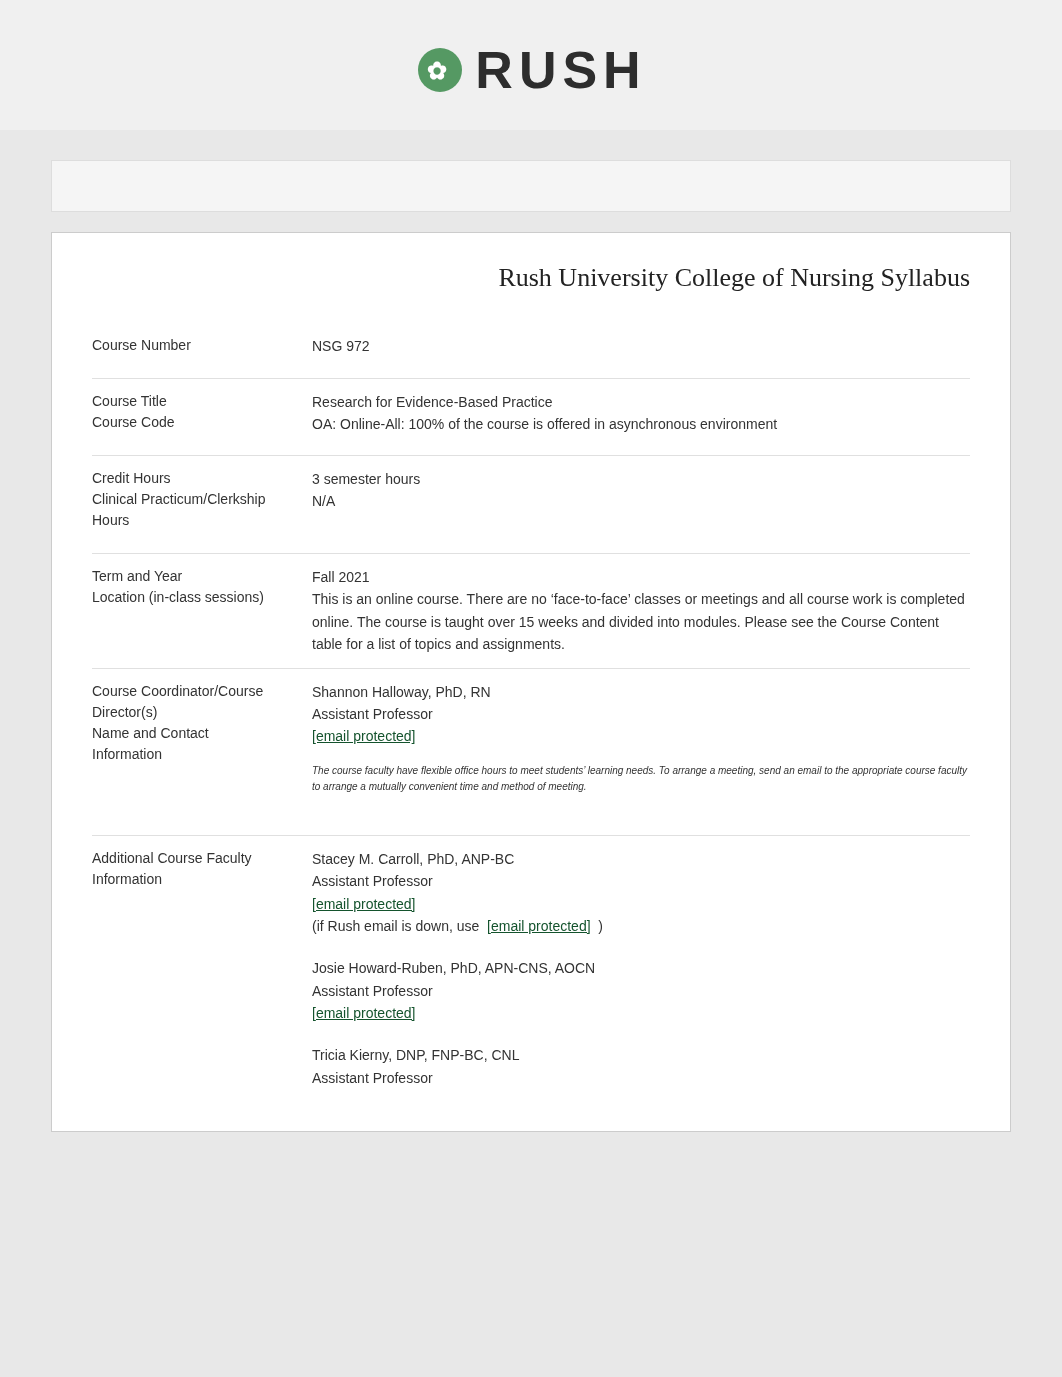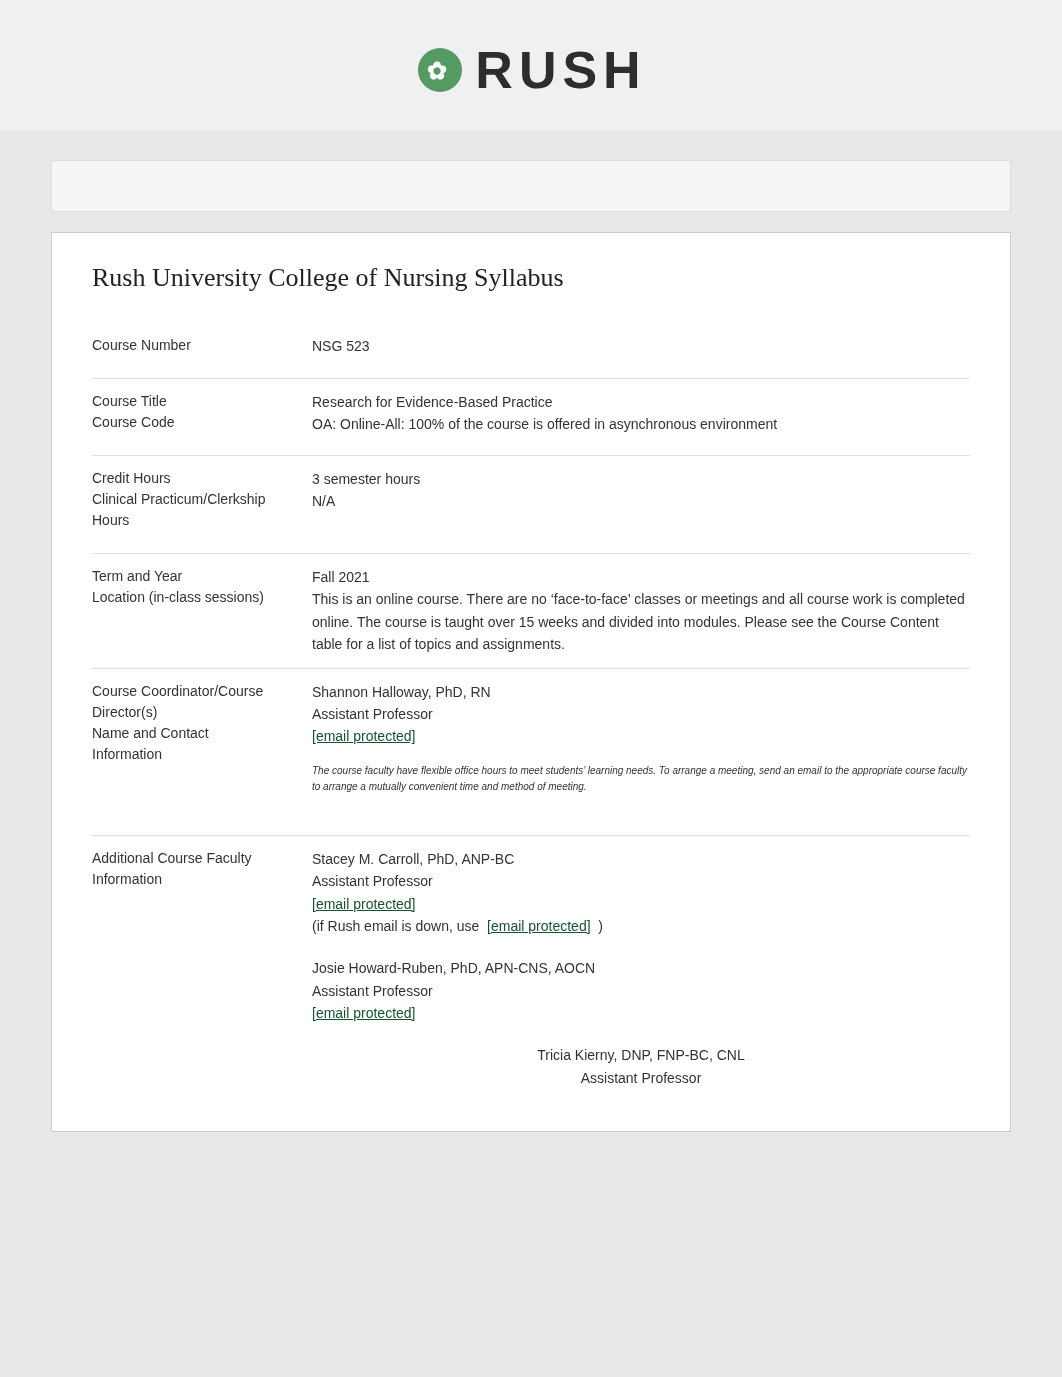--- a/index.html
+++ b/index.html
@@ -69,21 +69,21 @@
 
     .syllabus-section {
       background-color: #fff;
       width: 960px;
       margin: 0 auto 30px auto;
       border: 1px solid #ccc;
       padding: 30px 40px;
     }
 
     .syllabus-title {
-      text-align: left;
+      text-align: right;
       font-size: 26px;
       font-weight: normal;
       margin-bottom: 30px;
       color: #222;
       font-family: Georgia, serif;
     }
 
     .syllabus-table {
       width: 100%;
       border-collapse: collapse;
@@ -120,21 +120,20 @@
       color: #14532d;
       text-decoration: underline;
     }
 
     .faculty-block {
       margin-bottom: 20px;
     }
 
     .faculty-block:last-child {
       margin-bottom: 0;
-      text-align: center;
     }
 
     .office-hours-note {
       margin: 15px 0 28px 0;
       font-size: 10px;
       line-height: 1.6;
       color: #333;
       font-style: italic;
     }
   </style>
@@ -155,21 +154,21 @@
 </div>
 
 <div class="syllabus-section">
   <div class="syllabus-title">Rush University College of Nursing Syllabus</div>
 
   <table class="syllabus-table">
 
     <tbody>
         <tr>
       <td class="label-cell">Course Number</td>
-      <td class="value-cell">NSG 523</td>
+      <td class="value-cell">NSG 972</td>
     </tr>
 
     <tr>
       <td class="label-cell">Course Title<br>Course Code</td>
       <td class="value-cell">
         <div>Research for Evidence-Based Practice</div>
         <div> OA: Online-All: 100% of the course is offered in asynchronous environment</div>
       </td>
     </tr>
 

